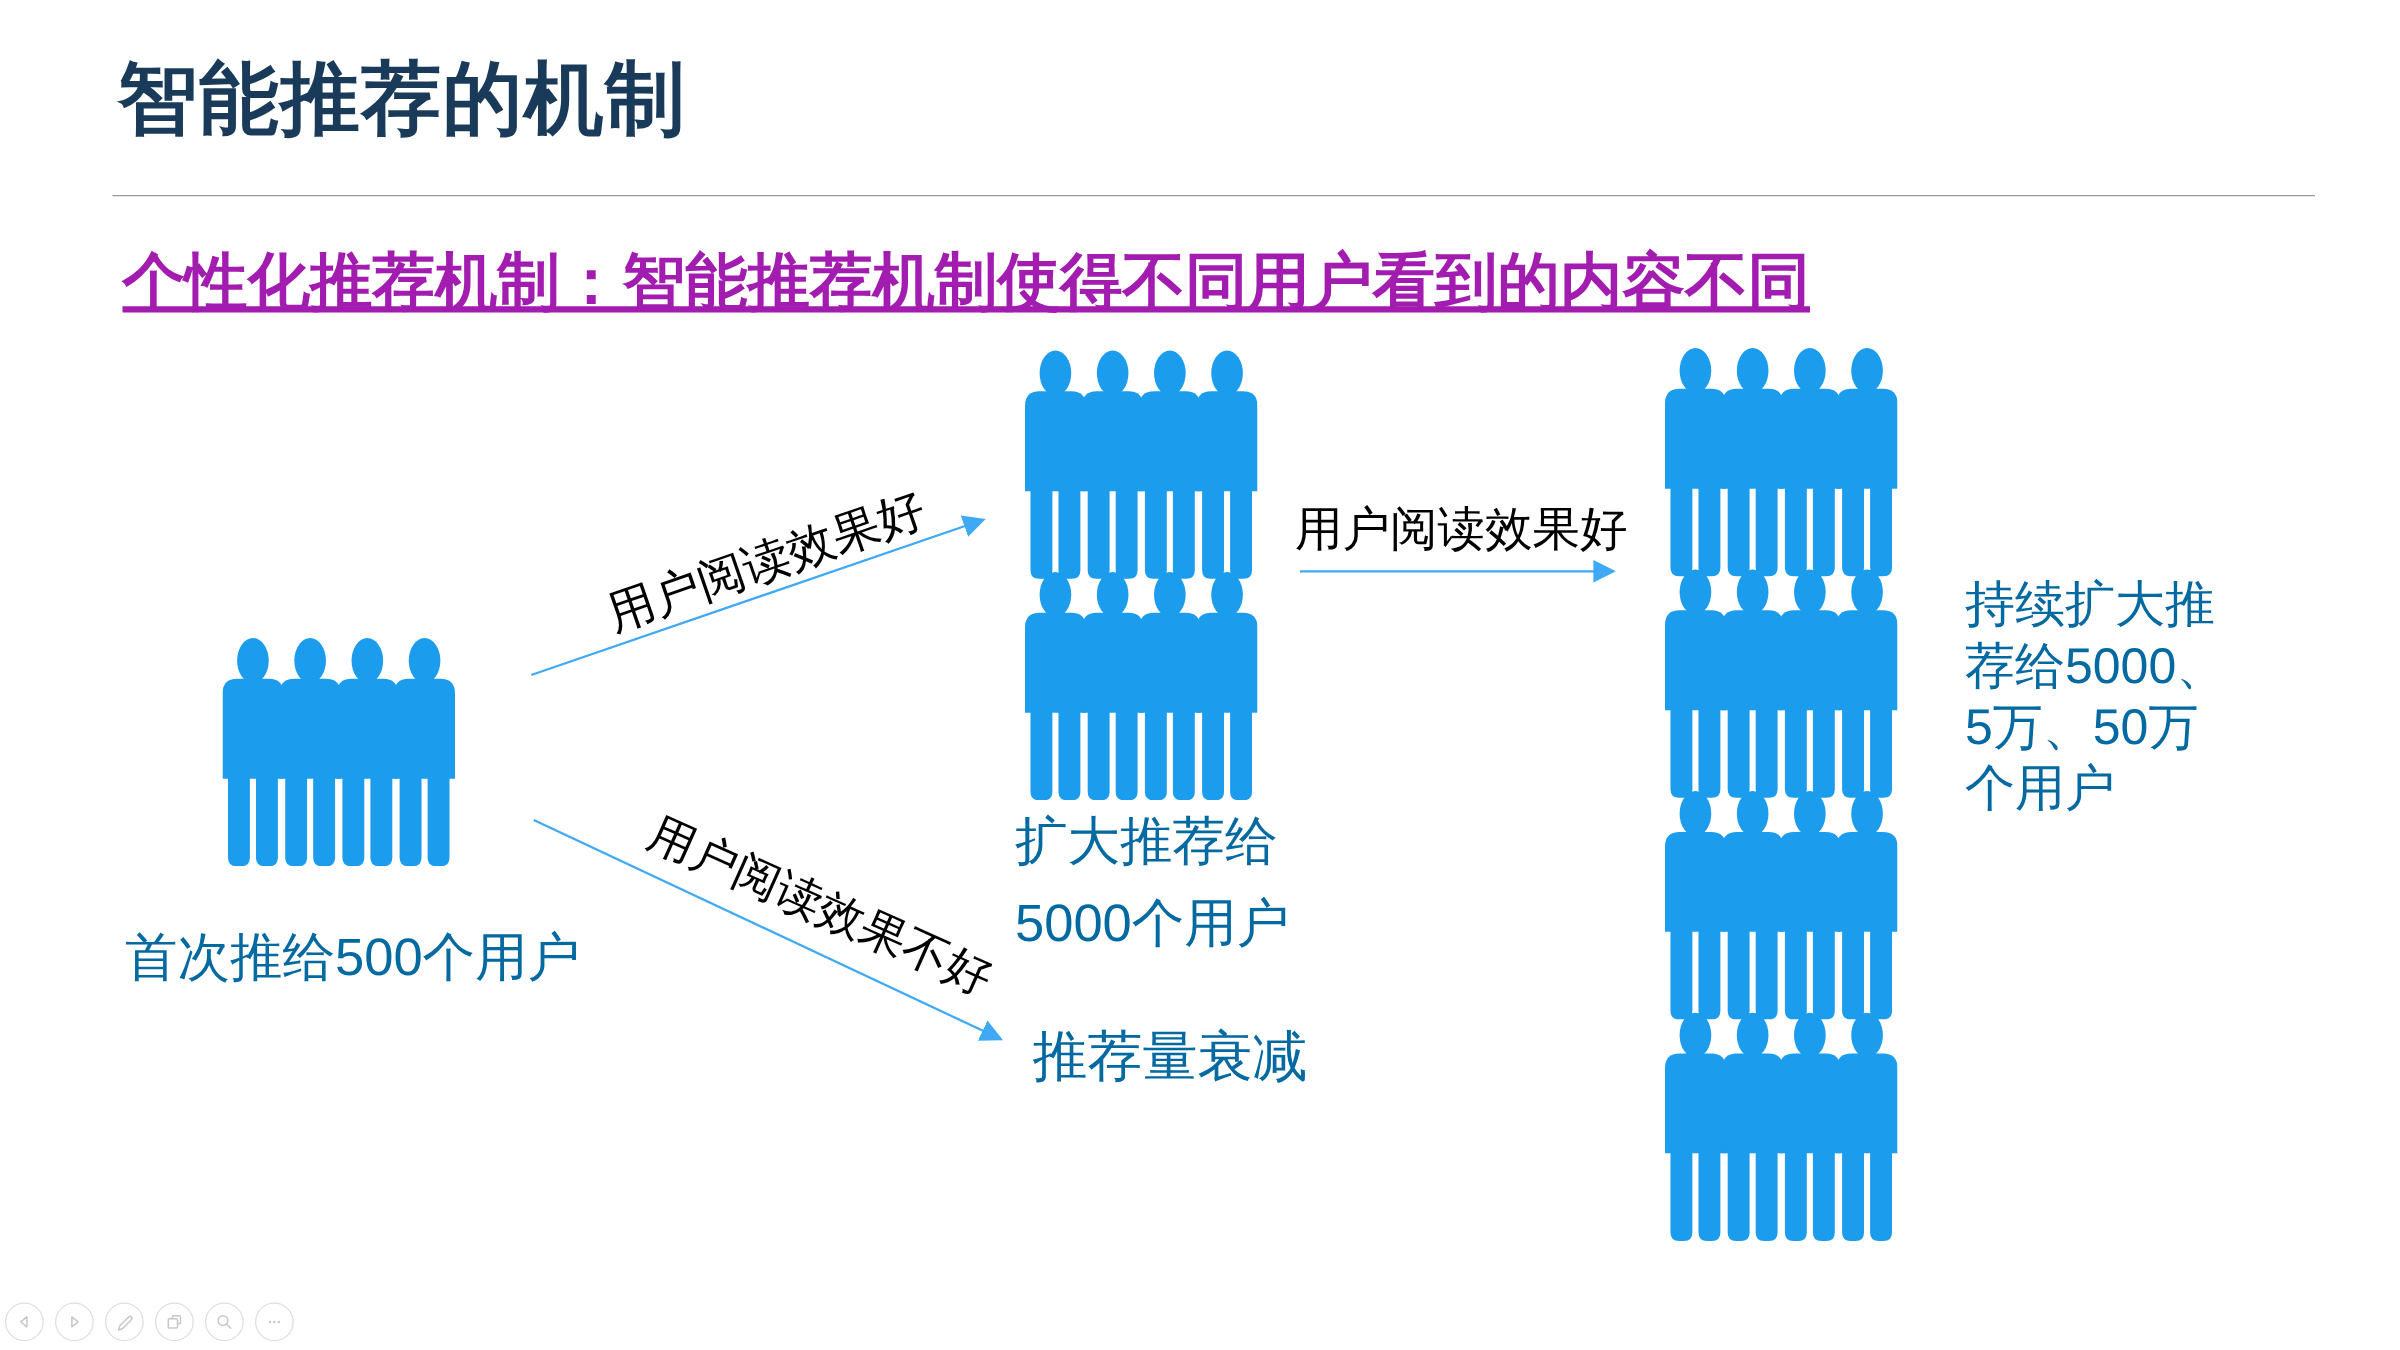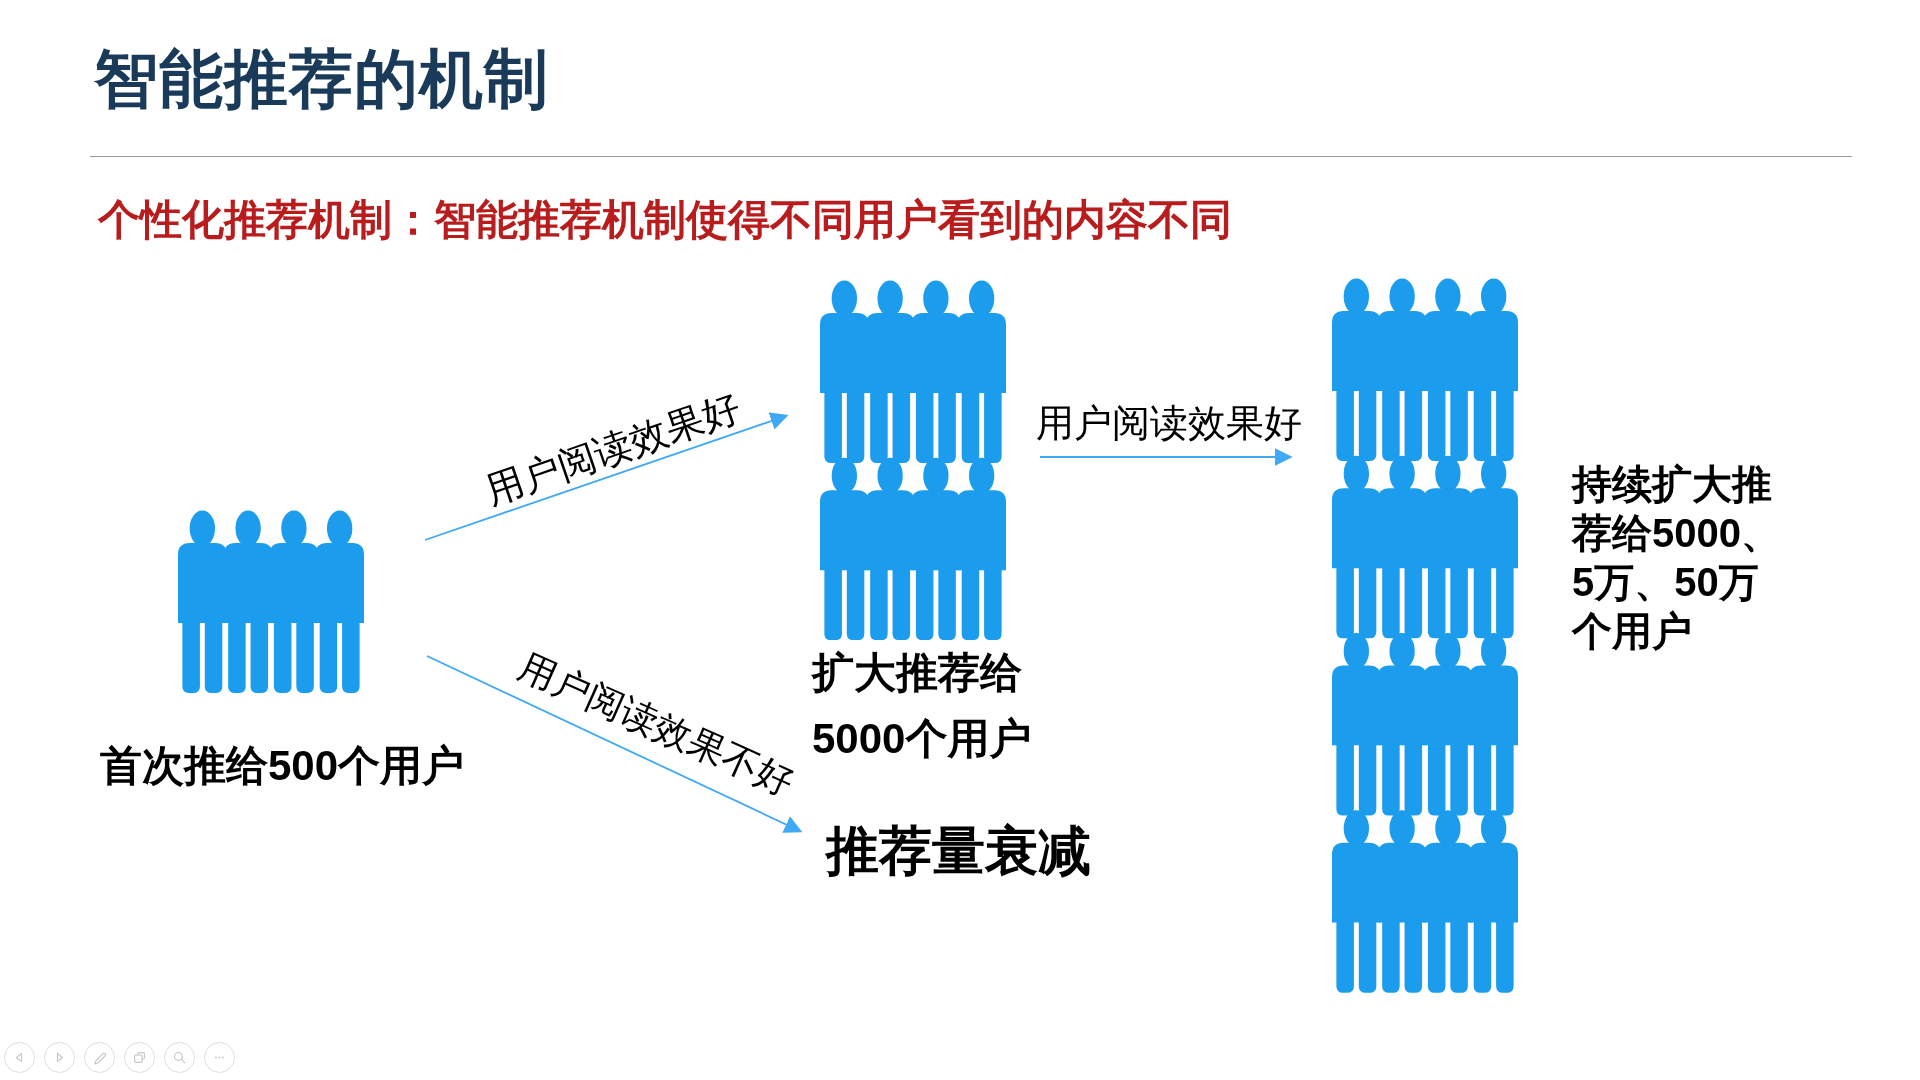--- a/index.html
+++ b/index.html
@@ -10,34 +10,34 @@
     position:absolute;left:94px;top:36px;
     font-size:64px;font-weight:700;color:var(--navy,#1a3a5a);
     letter-spacing:1px;white-space:nowrap;
   }
   .title-rule{
     position:absolute;left:90px;top:156px;width:1762px;height:0;
     border-top:1px solid #9a9a9a;
   }
   .subtitle{
     position:absolute;left:98px;top:192px;
-    font-size:42px;font-weight:700;color:#b91c1c;white-space:nowrap;
+    font-size:50px;font-weight:700;color:#a21caf;white-space:nowrap;text-decoration:underline;
   }
 
   .people-group{position:absolute;}
   .people-group svg{display:block;width:100%;height:auto;}
   .pg-1{left:178px;top:508px;width:186px;}
   .pg-2{left:820px;top:278px;width:186px;}
   .pg-3{left:1332px;top:276px;width:186px;}
 
-  .group-label{position:absolute;color:#000000;font-weight:700;}
+  .group-label{position:absolute;color:#0369a1;font-weight:400;}
   .lbl-g1{left:100px;top:738px;font-size:42px;white-space:nowrap;text-align:right;}
   .lbl-g2{left:812px;top:640px;font-size:42px;line-height:66px;white-space:pre-line;}
   .lbl-g3{left:1572px;top:460px;font-size:40px;line-height:49px;width:222px;word-break:break-all;}
-  .lbl-decay{left:826px;top:816px;font-size:53px;white-space:nowrap;}
+  .lbl-decay{left:826px;top:816px;font-size:44px;white-space:nowrap;}
 
   .arrow-label{position:absolute;color:#000;font-weight:400;white-space:nowrap;}
   .lbl-a1{left:480px;top:424px;font-size:38px;transform:rotate(-19deg);transform-origin:center;}
   .lbl-a2{left:1036px;top:398px;font-size:38px;}
   .lbl-a3{left:508px;top:700px;font-size:37px;transform:rotate(24deg);transform-origin:center;}
 
   .arrows-overlay{position:absolute;left:0;top:0;width:1920px;height:1080px;pointer-events:none;}
 
   .player-toolbar{
     position:absolute;left:4px;top:1042px;display:flex;gap:9px;align-items:center;

